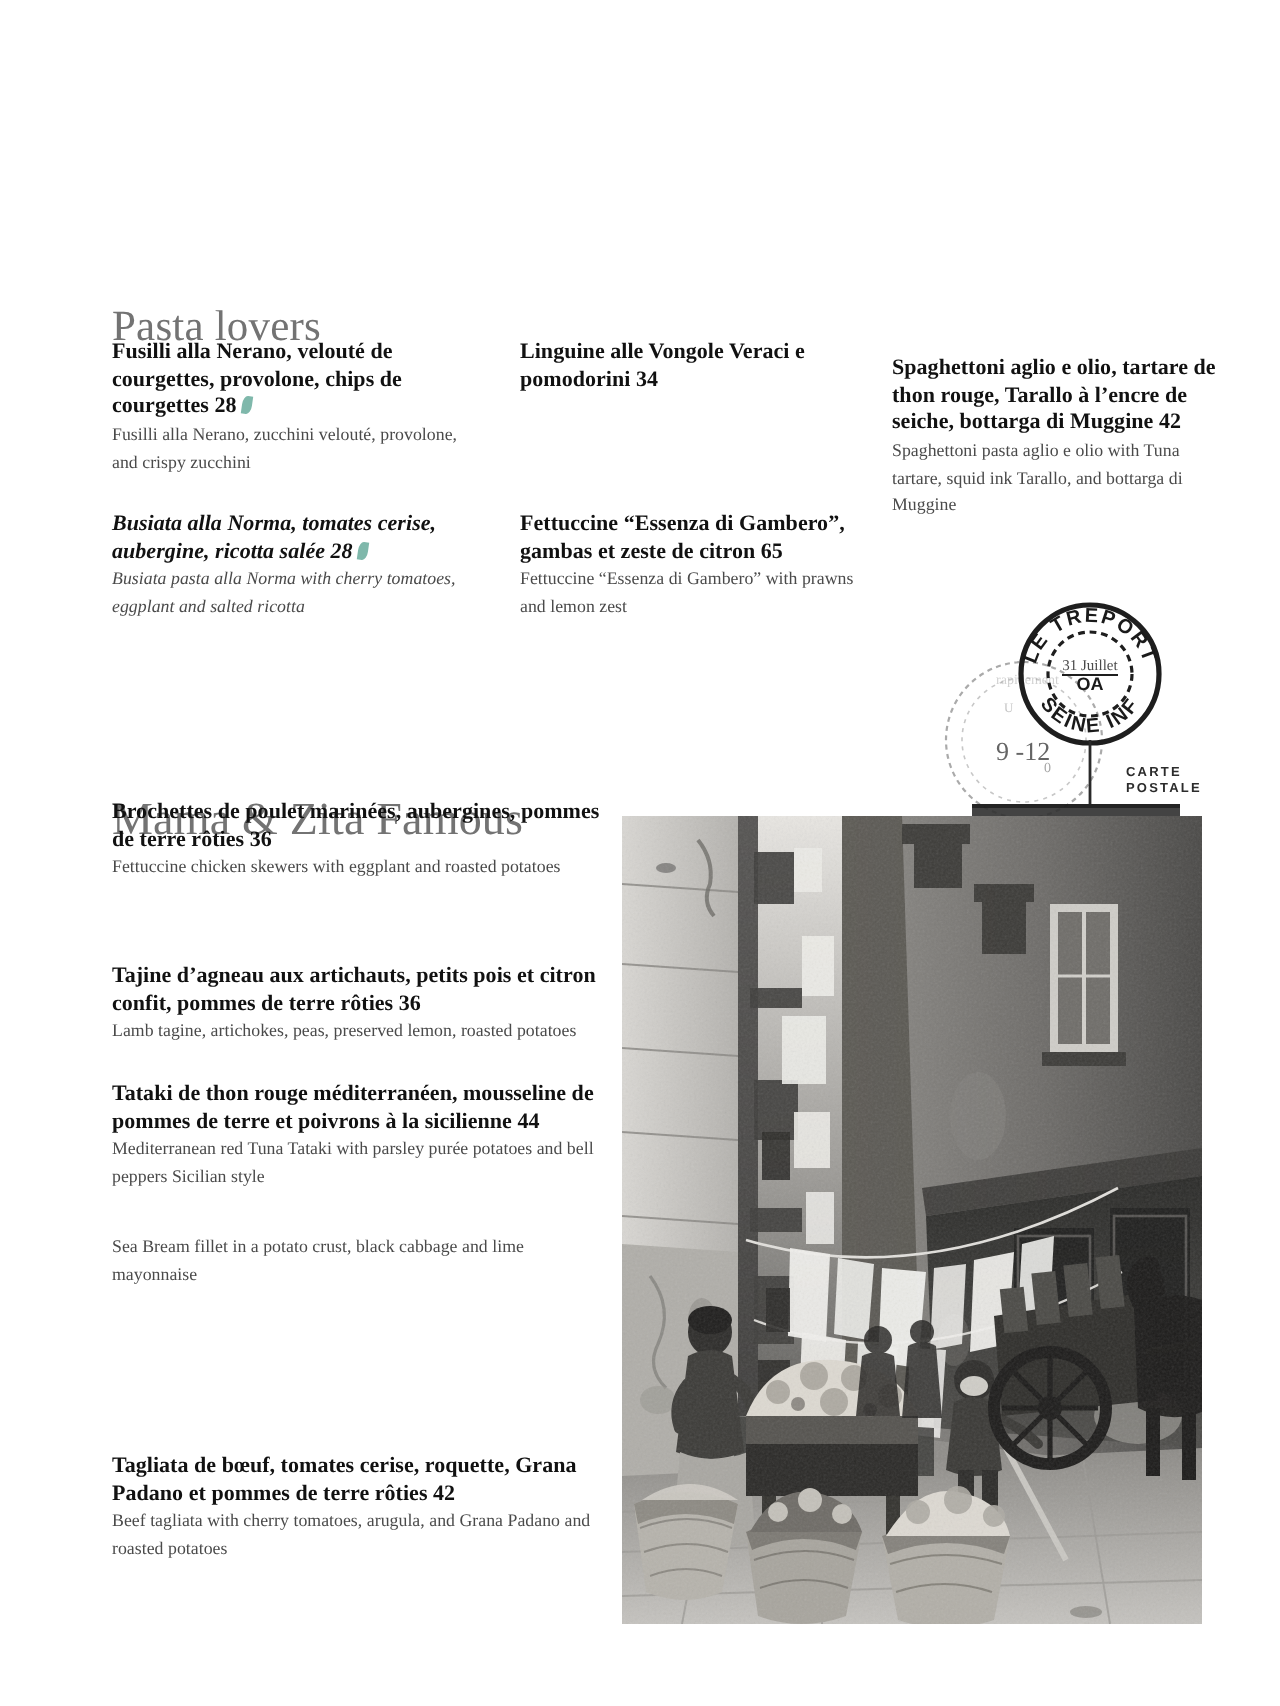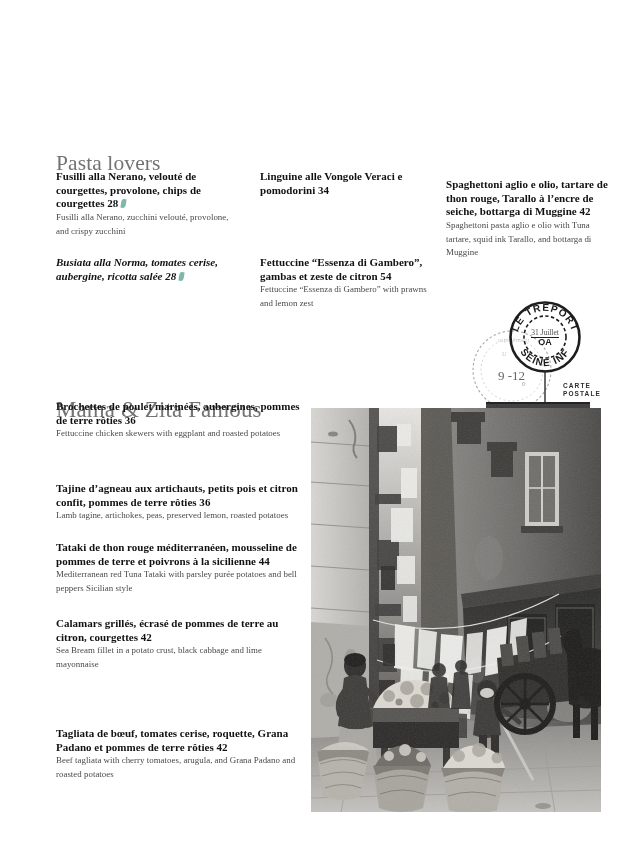--- a/index.html
+++ b/index.html
@@ -123,28 +123,29 @@
 
   <h2 class="section-title" id="pasta-title">Pasta lovers</h2>
 
   <div class="menu-item" id="pasta-c1-i1">
     <p class="item-name"><span>Fusilli alla Nerano, velouté de courgettes, provolone, chips de courgettes 28</span><span class="veg-leaf"></span></p>
     <p class="item-desc">Fusilli alla Nerano, zucchini velouté, provolone, and crispy zucchini</p>
   </div>
 
   <div class="menu-item" id="pasta-c1-i2">
     <p class="item-name"><span>Busiata alla Norma, tomates cerise, aubergine, ricotta salée 28</span><span class="veg-leaf"></span></p>
+    <p class="item-desc">Busiata pasta alla Norma with cherry tomatoes, eggplant and salted ricotta</p>
   </div>
 
   <div class="menu-item" id="pasta-c2-i1">
     <p class="item-name">Linguine alle Vongole Veraci e pomodorini 34</p>
   </div>
 
   <div class="menu-item" id="pasta-c2-i2">
-    <p class="item-name">Fettuccine “Essenza di Gambero”, gambas et zeste de citron 54</p>
+    <p class="item-name">Fettuccine “Essenza di Gambero”, gambas et zeste de citron 65</p>
     <p class="item-desc">Fettuccine “Essenza di Gambero” with prawns and lemon zest</p>
   </div>
 
   <div class="menu-item" id="pasta-c3-i1">
     <p class="item-name">Spaghettoni aglio e olio, tartare de thon rouge, Tarallo à l’encre de seiche, bottarga di Muggine 42</p>
     <p class="item-desc">Spaghettoni pasta aglio e olio with Tuna tartare, squid ink Tarallo, and bottarga di Muggine</p>
   </div>
 
   <div id="postmark">
     <svg viewBox="0 0 135 118" xmlns="http://www.w3.org/2000/svg">
@@ -198,21 +199,20 @@
   </div>
   <div class="menu-item" id="mama-i2">
     <p class="item-name">Tajine d’agneau aux artichauts, petits pois et citron confit, pommes de terre rôties 36</p>
     <p class="item-desc">Lamb tagine, artichokes, peas, preserved lemon, roasted potatoes</p>
   </div>
   <div class="menu-item" id="mama-i3">
     <p class="item-name">Tataki de thon rouge méditerranéen, mousseline de pommes de terre et poivrons à la sicilienne 44</p>
     <p class="item-desc">Mediterranean red Tuna Tataki with parsley purée potatoes and bell peppers Sicilian style</p>
   </div>
   <div class="menu-item" id="mama-i4">
-    <p class="item-name">Calamars grillés, écrasé de pommes de terre au citron, courgettes 42</p>
     <p class="item-desc">Sea Bream fillet in a potato crust, black cabbage and lime mayonnaise</p>
   </div>
   <div class="menu-item" id="mama-i5">
     <p class="item-name">Tagliata de bœuf, tomates cerise, roquette, Grana Padano et pommes de terre rôties 42</p>
     <p class="item-desc">Beef tagliata with cherry tomatoes, arugula, and Grana Padano and roasted potatoes</p>
   </div>
 
   <div id="photo">
     <svg viewBox="0 0 290 404" preserveAspectRatio="none" xmlns="http://www.w3.org/2000/svg">
       <defs>

